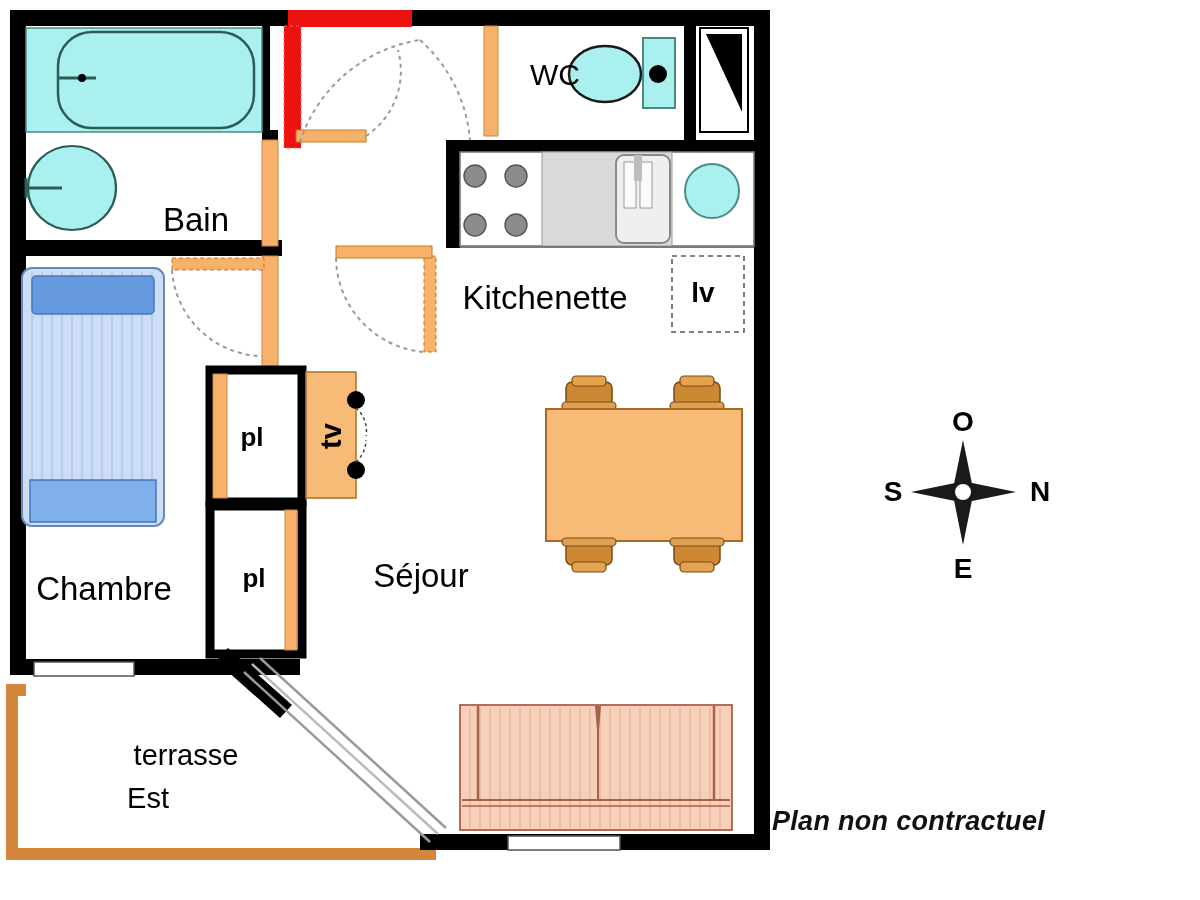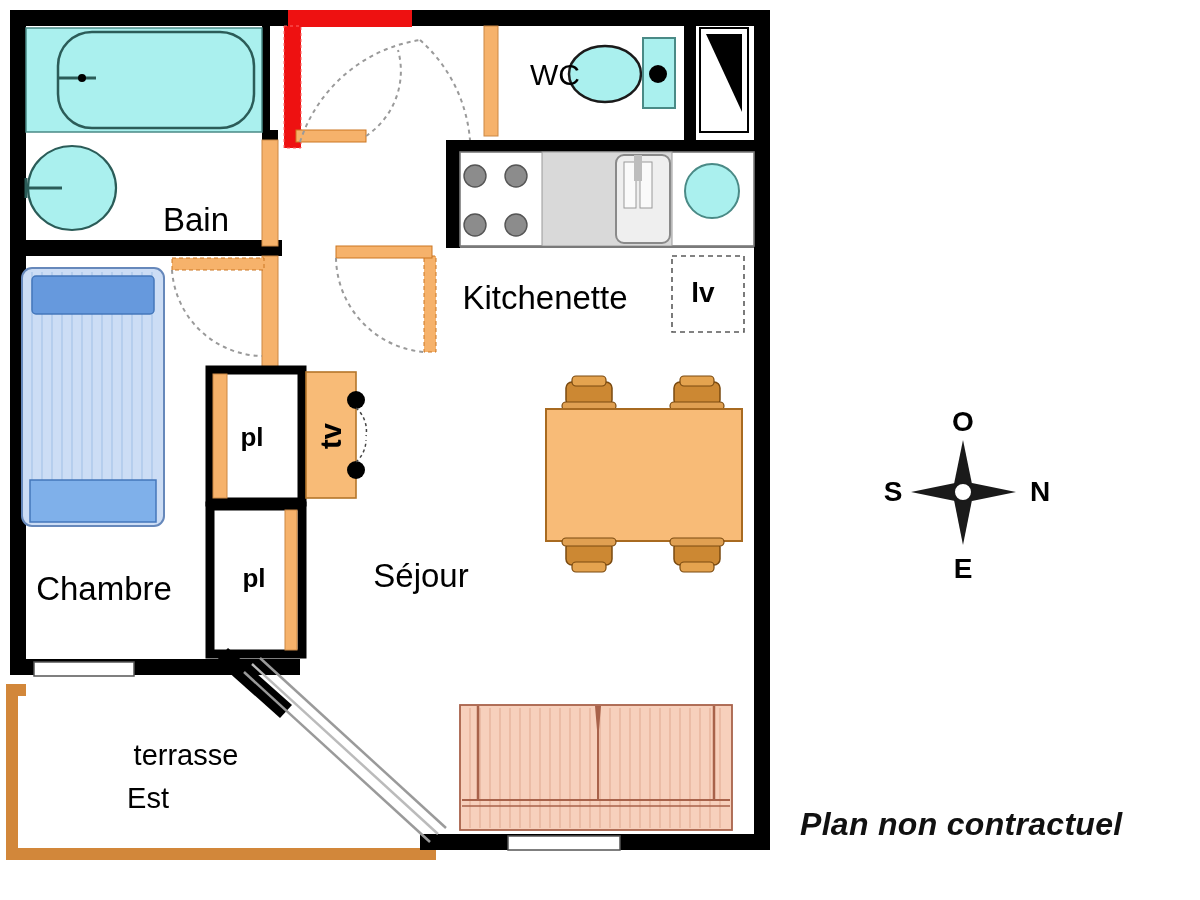--- a/index.html
+++ b/index.html
@@ -284,15 +284,15 @@
       <div style="position: absolute; left: 252px; top: 437px; transform: translate(-50%, -50%); font-family: &quot;Liberation Sans&quot;, sans-serif; font-size: 26px; color: rgb(0, 0, 0); white-space: nowrap; font-weight: bold;">pl</div>
       <div style="position: absolute; left: 254px; top: 578px; transform: translate(-50%, -50%); font-family: &quot;Liberation Sans&quot;, sans-serif; font-size: 26px; color: rgb(0, 0, 0); white-space: nowrap; font-weight: bold;">pl</div>
       <div style="position: absolute; left: 331px; top: 436px; transform: translate(-50%, -50%) rotate(-90deg); font-family: &quot;Liberation Sans&quot;, sans-serif; font-size: 29px; color: rgb(0, 0, 0); white-space: nowrap; font-weight: bold;">tv</div>
       <div style="position: absolute; left: 703px; top: 293px; transform: translate(-50%, -50%); font-family: &quot;Liberation Sans&quot;, sans-serif; font-size: 28px; color: rgb(0, 0, 0); white-space: nowrap; font-weight: bold;">lv</div>
       <div style="position: absolute; left: 963px; top: 422px; transform: translate(-50%, -50%); font-family: &quot;Liberation Sans&quot;, sans-serif; font-size: 28px; color: rgb(0, 0, 0); white-space: nowrap; font-weight: bold;">O</div>
       <div style="position: absolute; left: 893px; top: 492px; transform: translate(-50%, -50%); font-family: &quot;Liberation Sans&quot;, sans-serif; font-size: 28px; color: rgb(0, 0, 0); white-space: nowrap; font-weight: bold;">S</div>
       <div style="position: absolute; left: 1040px; top: 492px; transform: translate(-50%, -50%); font-family: &quot;Liberation Sans&quot;, sans-serif; font-size: 28px; color: rgb(0, 0, 0); white-space: nowrap; font-weight: bold;">N</div>
       <div style="position: absolute; left: 963px; top: 569px; transform: translate(-50%, -50%); font-family: &quot;Liberation Sans&quot;, sans-serif; font-size: 28px; color: rgb(0, 0, 0); white-space: nowrap; font-weight: bold;">E</div>
     </div>
 
-<div style="position:absolute;left:800px;top:806px;font-family:'Liberation Sans',sans-serif;font-size:32px;font-weight:bold;font-style:italic;color:#111;letter-spacing:0.3px;">Plan non contractuel</div>
+<div style="position:absolute;left:772px;top:806px;font-family:'Liberation Sans',sans-serif;font-size:27px;font-weight:bold;font-style:italic;color:#111;letter-spacing:0.3px;">Plan non contractuel</div>
 
 </div>
 
 </body></html>

